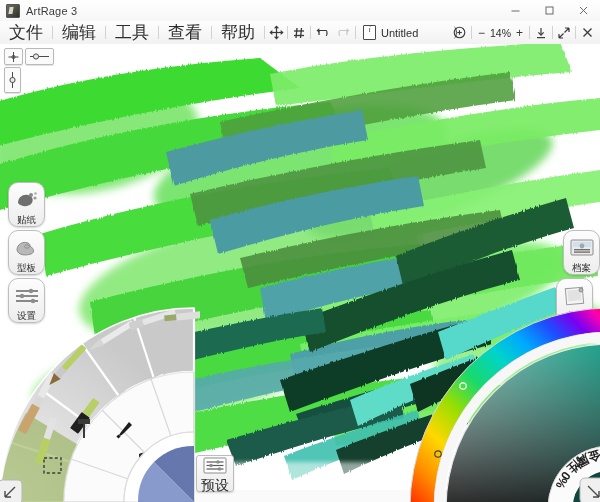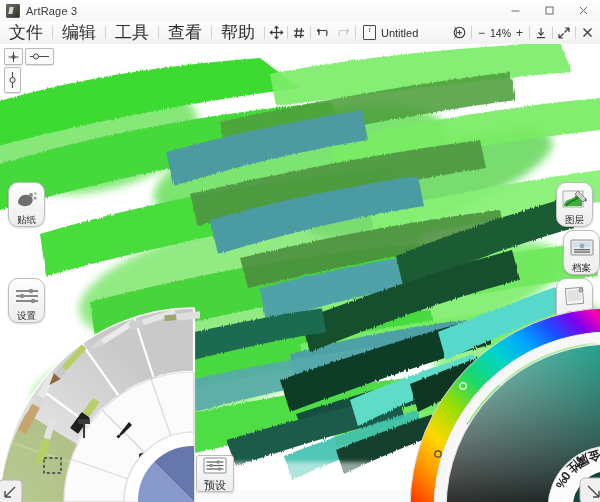--- a/index.html
+++ b/index.html
@@ -107,21 +107,21 @@
 
   
   .fbtn{
     position:absolute;width:38px;height:37px;
     background:linear-gradient(#fbfbfb,#ececec);
     border:1px solid #bcbcbc;border-radius:3px;
     box-shadow:0 1px 2px rgba(0,0,0,.16);
     display:flex;flex-direction:column;align-items:center;justify-content:center;
     box-sizing:border-box;
   }
-  .fbtn .flabel{font-size:11px;color:#2b2b2b;margin-top:2px;line-height:10px;}
+  .fbtn .flabel{font-size:14px;color:#2b2b2b;margin-top:2px;line-height:10px;}
   #btn-preset{left:196px;top:455px;}
   #btn-sample{left:366px;top:455px;}
 
   .swatch-grid{display:grid;grid-template-columns:repeat(3,7px);grid-template-rows:repeat(2,7px);gap:1.5px;}
   .swatch-grid i{display:block;width:7px;height:7px;border:1px solid #9a9a9a;}
 
   
   .wheel{position:absolute;}
   #tool-wheel{left:-6px;top:302px;width:206px;height:206px;}
   #color-wheel{left:408px;top:306px;width:202px;height:202px;}
@@ -363,48 +363,44 @@
     <span class="glyph">
       <svg width="26" height="22" viewBox="0 0 26 22">
         <path d="M4 14 C4 8 9 5 14 6 C19 7 20 12 17 15 C14 18 7 18 4 14 Z" fill="#6f6f6f"></path>
         <circle cx="17" cy="6" r="2" fill="#8a8a8a"></circle>
           <circle cx="21" cy="9" r="1.6" fill="#9a9a9a"></circle>
         <circle cx="21.5" cy="4.5" r="1.2" fill="#aaa"></circle>
       </svg>
     </span>
     <span class="plabel">贴纸</span>
   </div>
+  <div class="pbtn" id="btn-stencil">
+    <span class="glyph">
+      <svg width="26" height="22" viewBox="0 0 26 22">
+        <path d="M3 13 C3 7 9 4 14 6 C18 8 15 12 12 11 C9 10 11 7 14 8 C19 10 22 15 17 17 C11 19 4 18 3 13 Z" fill="#b8b8b8" stroke="#8d8d8d" stroke-width="1"></path>
+      </svg>
+    </span>
+    <span class="plabel">型板</span>
+  </div>
   <div class="pbtn" id="btn-settings">
     <span class="glyph">
       <svg width="26" height="20" viewBox="0 0 26 20">
         <g stroke="#5a5a5a" stroke-width="1.4">
           <line x1="2" y1="5" x2="24" y2="5"></line>
             <line x1="2" y1="10" x2="24" y2="10"></line>
             <line x1="2" y1="15" x2="24" y2="15"></line>
         </g>
         <circle cx="17" cy="5" r="2.2" fill="#8c8c8c"></circle>
           <circle cx="8" cy="10" r="2.2" fill="#8c8c8c"></circle>
           <circle cx="19" cy="15" r="2.2" fill="#8c8c8c"></circle>
       </svg>
     </span>
     <span class="plabel">设置</span>
   </div>
 
-  <div class="pbtn" id="btn-layers">
-    <span class="glyph">
-      <svg width="28" height="24" viewBox="0 0 28 24">
-        <rect x="2" y="3" width="20" height="16" fill="#f3f3f3" stroke="#9a9a9a" stroke-width=".8"></rect>
-        <path d="M3 16 C7 9 11 13 15 7 C18 3 21 8 21 8 L21 18 L3 18 Z" fill="#3fae3a"></path>
-        <path d="M5 18 C9 11 13 15 17 9" fill="none" stroke="#1f6b2a" stroke-width="1.6"></path>
-        <path d="M17 3 L25 11 L22 14 L14 6 Z" fill="#cfcfcf" stroke="#7a7a7a" stroke-width=".8"></path>
-        <path d="M24 10 L26 12 L24 14 Z" fill="#555"></path>
-      </svg>
-    </span>
-    <span class="plabel">图层</span>
-  </div>
   <div class="pbtn" id="btn-scrap">
     <span class="glyph">
       <svg width="26" height="22" viewBox="0 0 26 22">
         <rect x="2" y="3" width="22" height="15" rx="1" fill="#eaeaea" stroke="#8d8d8d" stroke-width="1"></rect>
         <rect x="4" y="5" width="18" height="5" fill="#cfe0ea"></rect>
         <circle cx="13" cy="9" r="2.4" fill="#9aa9b2"></circle>
         <rect x="5" y="12" width="16" height="1.4" fill="#6f6f6f"></rect>
         <rect x="5" y="14.4" width="16" height="1.4" fill="#6f6f6f"></rect>
       </svg>
     </span>

